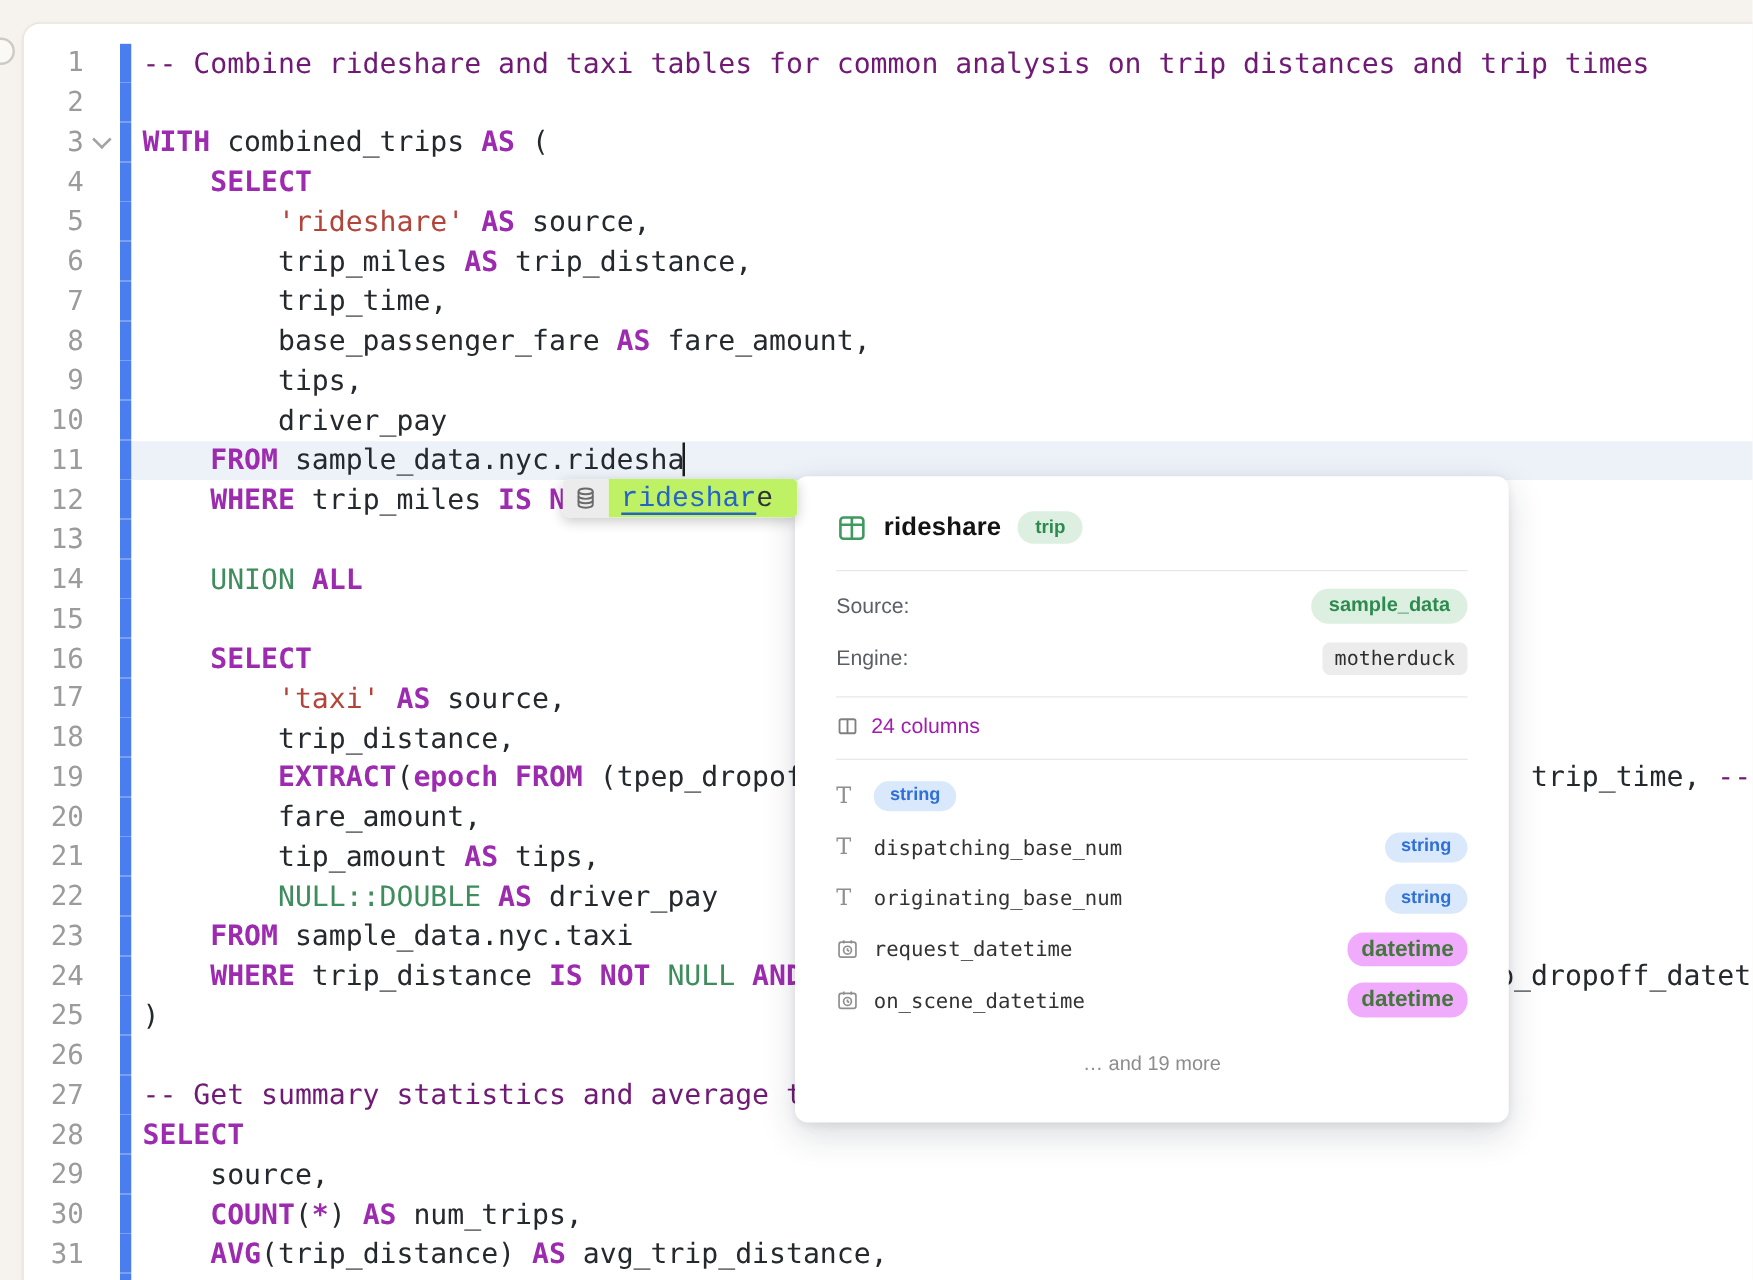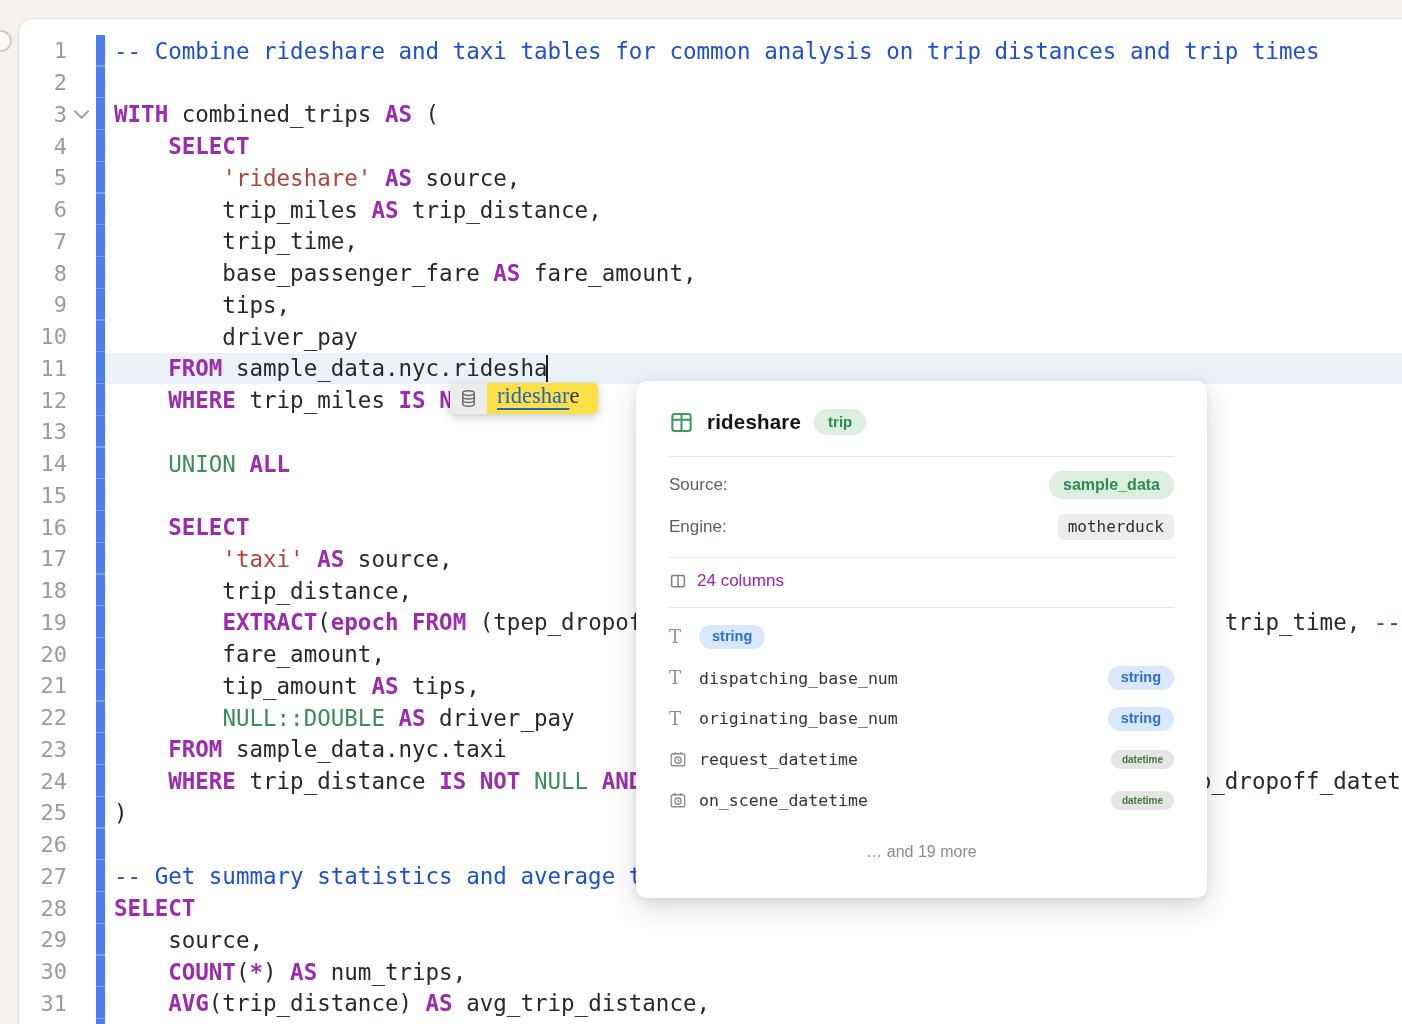--- a/index.html
+++ b/index.html
@@ -35,36 +35,36 @@
   }
   .fold-col{flex:0 0 29px;display:flex;justify-content:center;align-items:center;z-index:1;}
   .fold-chevron{
     width:9px;height:9px;border-left:2px solid #a3a3a3;border-bottom:2px solid #a3a3a3;
     transform:rotate(-45deg);margin-top:-5px;
   }
   .code-col{flex:1;padding-left:18px;position:relative;z-index:1;white-space:pre;}
   .tok-kw{color:#9d2bb0;font-weight:bold;}
   .tok-grn{color:#3f8c5c;}
   .tok-str{color:#b3443a;}
-  .tok-com{color:#1d4ed8;}
+  .tok-com{color:#701a75;}
   .tok-id{color:#24292e;}
   .tok-gap{display:inline-block;height:1px;}
   .caret{
     display:inline-block;width:2px;height:27px;background:#1c1c1c;
     vertical-align:middle;margin-left:-1px;margin-top:-3px;
   }
   
   .ac-popup{
     position:absolute;left:450px;top:383px;height:31px;display:flex;z-index:7;
     border-radius:5px;box-shadow:0 3px 10px rgba(0,0,0,.22);overflow:hidden;
   }
   .ac-iconbox{width:37px;background:#ececec;display:flex;align-items:center;justify-content:center;}
   .ac-textbox{
-    background:#fde047;display:flex;align-items:flex-start;padding:0 19px 0 10px;
-    font-family:Liberation Serif, serif;font-size:22.5px;
+    background:#bef264;display:flex;align-items:center;padding:0 19px 0 10px;
+    font-family:Liberation Mono, monospace;font-size:22.5px;
   }
   .ac-match{color:#2563c7;text-decoration:underline;text-decoration-thickness:2px;text-underline-offset:5px;}
   .ac-rest{color:#30343a;}
   
   .info-card{
     position:absolute;left:636px;top:381px;width:571px;height:517px;z-index:6;
     background:#ffffff;border-radius:10px;
     box-shadow:0 10px 28px rgba(30,40,60,.16),0 2px 8px rgba(0,0,0,.08);
     text-decoration:underline;
   }
@@ -83,21 +83,21 @@
   .col-ico{flex:0 0 30px;display:flex;align-items:center;}
   .t-glyph{font-family:"DejaVu Serif",serif;font-size:18px;color:#8f8f8f;line-height:1;}
   .col-name{flex:1;font-family:"DejaVu Sans Mono",monospace;font-size:16.5px;color:#333333;}
   .pill{display:inline-flex;align-items:center;border-radius:14px;font-weight:bold;
         font-size:15px;padding:5px 14px;line-height:1.1;}
   .pill-table{background:#dcefe0;color:#2e8b50;}
   .pill-source{background:#dcefe0;color:#2e8b50;font-size:16px;}
   .pill-engine{background:#ececec;color:#2f2f2f;font-family:"DejaVu Sans Mono",monospace;
                font-weight:normal;font-size:16px;border-radius:6px;padding:4px 10px;}
   .pill-string{background:#d9e8fb;color:#2e6fd8;font-size:14.5px;padding:4px 13px;border-radius:13px;}
-  .pill-datetime{background:#e5e5e5;color:#44773c;font-size:10px;padding:4px 11px;border-radius:13px;}
+  .pill-datetime{background:#f0abfc;color:#44773c;font-size:18px;padding:4px 11px;border-radius:13px;}
   .ic-more{top:457px;height:28px;display:flex;align-items:center;justify-content:center;
            color:#8c8c8c;font-size:16px;}
 </style>
 </head>
 <body>
 
 <div class="edge-circle"></div>
 
 <div class="editor-card">
   <div class="code-lines" id="code-lines">

